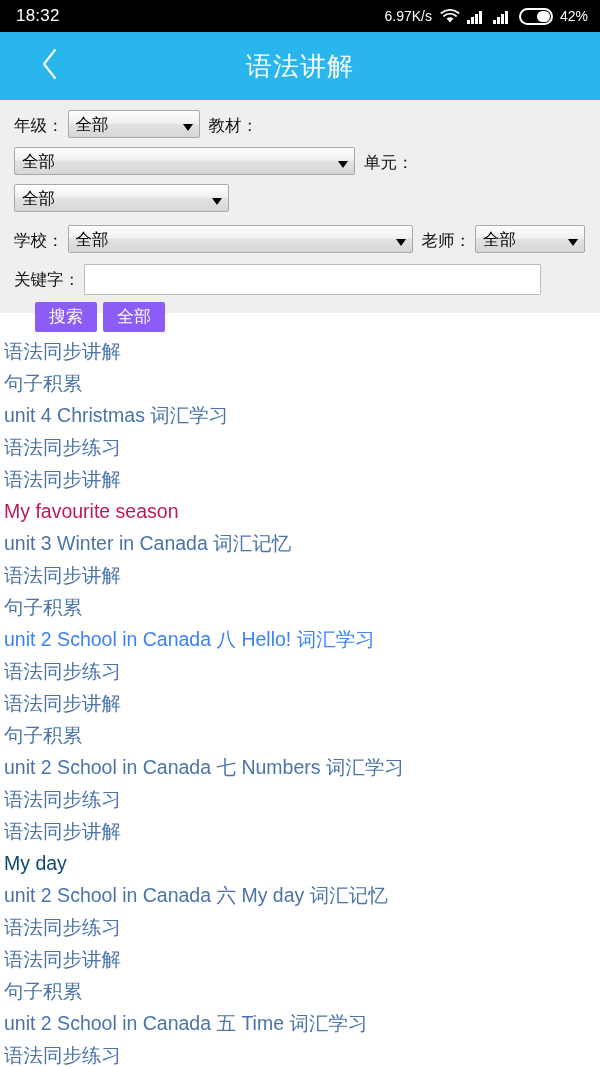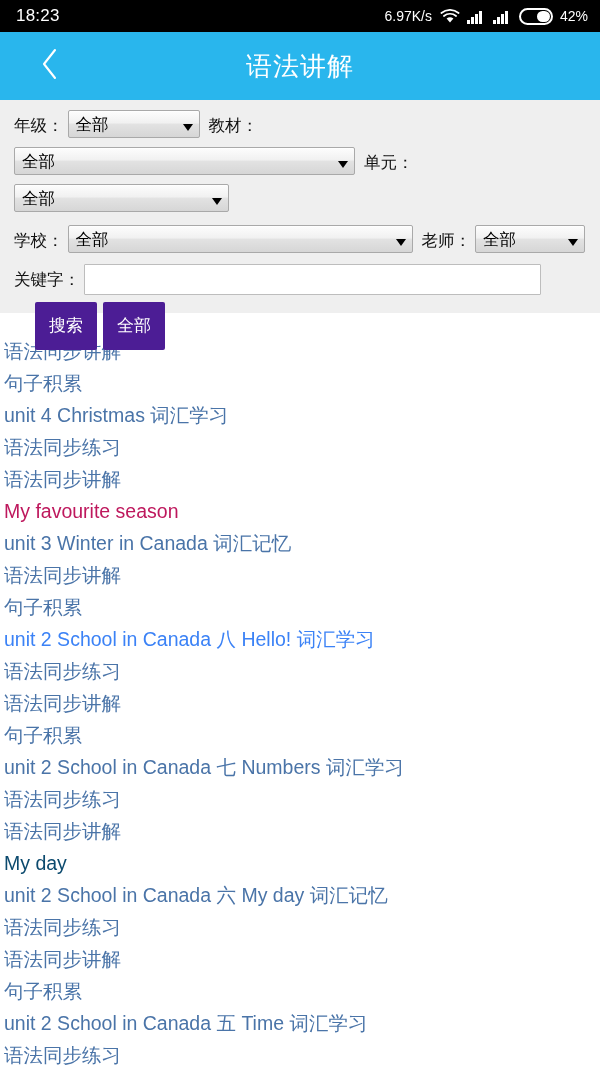--- a/index.html
+++ b/index.html
@@ -91,40 +91,40 @@
   .w-teach { width:110px; }
 
   .kwinput {
     flex:0 0 auto; width:457px; height:31px;
     background:#ffffff; border:1px solid #bdbdbd; border-radius:1px;
     font-size:16.5px; padding:0 6px; color:#000000;
     font-family:"Liberation Sans","DejaVu Sans",sans-serif;
   }
   .btnrow { display:flex; gap:6px; margin-top:7px; padding-left:21px; }
   .btn {
-    background:#4c1d95; color:#ffffff; border:none; border-radius:2px;
+    background:#8b5cf6; color:#ffffff; border:none; border-radius:2px;
     font-size:17px; font-family:"Liberation Sans","DejaVu Sans",sans-serif;
-    padding:0 14px; height:48px; line-height:30px; cursor:pointer;
+    padding:0 14px; height:30px; line-height:30px; cursor:pointer;
   }
 
   
   .results { background:#ffffff; padding:22px 0 0 0; }
   .res-item {
     display:block; color:#4a74a8; font-size:19.5px;
     line-height:32px; padding:0 22px 0 4px;
     white-space:nowrap; text-decoration:none; cursor:pointer;
   }
 </style>
 </head>
 <body>
 
 <div id="app">
 
   <div class="statusbar">
-    <div class="sb-left">18:23</div>
+    <div class="sb-left">18:32</div>
     <div class="sb-right">
       <span class="sb-net">6.97K/s</span>
       <span class="ico-wifi">
         <svg width="20" height="15" viewBox="0 0 20 15">
           <path d="M10 13.6 L6.6 9.6 a5.4 5.4 0 0 1 6.8 0 Z" fill="#fff"></path>
           <path d="M3.9 7.0 a9.4 9.4 0 0 1 12.2 0" stroke="#fff" stroke-width="1.7" fill="none" stroke-linecap="round"></path>
           <path d="M1.4 4.0 a13.3 13.3 0 0 1 17.2 0" stroke="#fff" stroke-width="1.7" fill="none" stroke-linecap="round"></path>
         </svg>
       </span>
       <span class="ico-sig">

